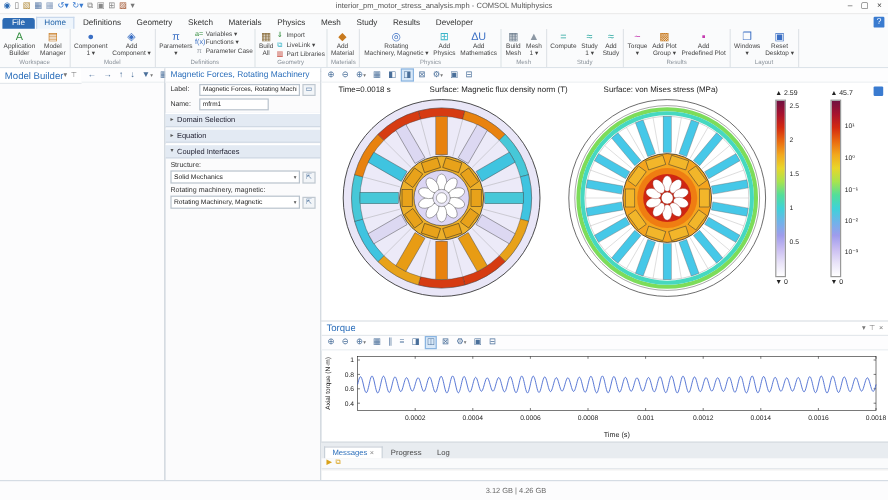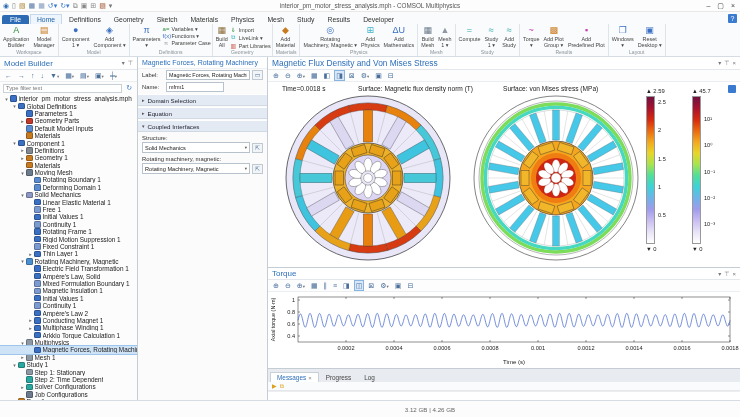--- a/index.html
+++ b/index.html
@@ -40,21 +40,21 @@
   .panel-head { height:13px; background:#fff; display:flex; align-items:center; padding:0 4px; border-bottom:1px solid #e4e8ec; flex:0 0 13px;}
   .panel-head .ptitle { font-size:8px; color:#2c6fbb; white-space:nowrap; overflow:hidden;}
   .phctrl { margin-left:auto; display:flex; gap:3px; align-items:center;}
   .phctrl span { font-size:6px; color:#777; line-height:1;}
   .tbar { display:flex; align-items:center; gap:2px; padding:0 3px; background:#fdfdfe; border-bottom:1px solid #eceff2; }
   .tico { font-size:7px; color:#4a6f9a; padding:0 1px; line-height:1.3; border:1px solid transparent;}
   .tico.act { background:#d8e8f8; border:1px solid #8ab4e0; }
   .tico .dd { font-size:4.5px; color:#777; }
 
   
-  #model-builder { width:137px; background:#fcfcfd; display:flex; flex-direction:column; flex:0 0 137px;}
+  #model-builder { width:137px; background:#fcfcfd; display:flex; flex-direction:row; flex:0 0 137px;}
   #mb-toolbar { height:12px; flex:0 0 12px;}
   .filter-row { height:12px; display:flex; align-items:center; padding:1px 3px; gap:2px; flex:0 0 12px; background:#fcfcfd;}
   .filter-row input { flex:1; height:9px; font-size:5.8px; border:1px solid #c8d0d8; padding:0 2px; color:#666; font-family:inherit;}
   .filter-row .tico{ color:#3a7bd0;}
   #tree { flex:1; overflow:hidden; background:#fcfcfd; padding-top:1px;}
   .trow { display:flex; align-items:center; height:7.4px; white-space:nowrap; font-size:6.4px; color:#222; }
   .trow .arr { width:7px; font-size:5px; color:#707070; text-align:center; flex:0 0 7px;}
   .trow .nico { width:6.5px; height:6.5px; border-radius:1.5px; flex:0 0 6.5px; margin-right:2px; border:0.5px solid rgba(0,0,0,.25);}
   .trow.sel { background:#cfe3f7; outline:1px solid #9ec6ec; }
   .trow .tl { overflow:hidden; }
@@ -642,28 +642,20 @@
           <span class="sd">▾</span>
         </div>
         <span class="mini-btn">⇱</span>
       </div>
     </div>
     <div class="vsep"></div>
 
     <div id="rightcol">
 
       <div id="graphics">
-        <div class="panel-head">
-          <span class="ptitle" style="font-size:8.4px">Magnetic Flux Density and Von Mises Stress</span>
-          <span class="phctrl">
-              <span>▾</span>
-              <span>⊤</span>
-              <span>×</span>
-            </span>
-        </div>
         <div class="tbar" id="g-toolbar">
             <span class="tico">⊕</span>
             <span class="tico">⊖</span>
             <span class="tico">⊕<span class="dd">▾</span></span>
             <span class="tico">▦</span>
             <span class="tico">◧</span>
             <span class="tico act">◨</span>
             <span class="tico">⊠</span>
             <span class="tico">⚙<span class="dd">▾</span></span>
             <span class="tico">▣</span>

